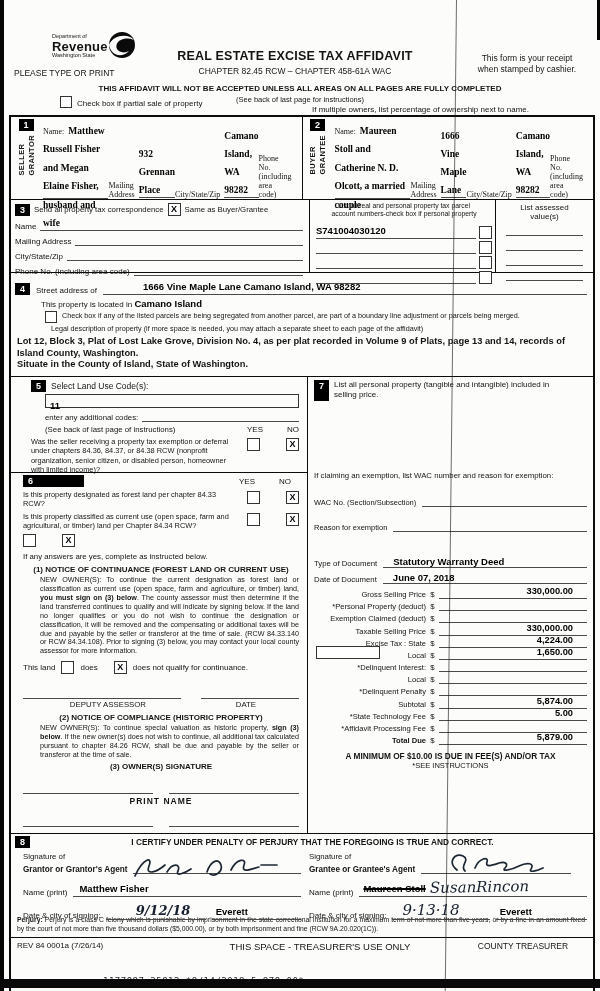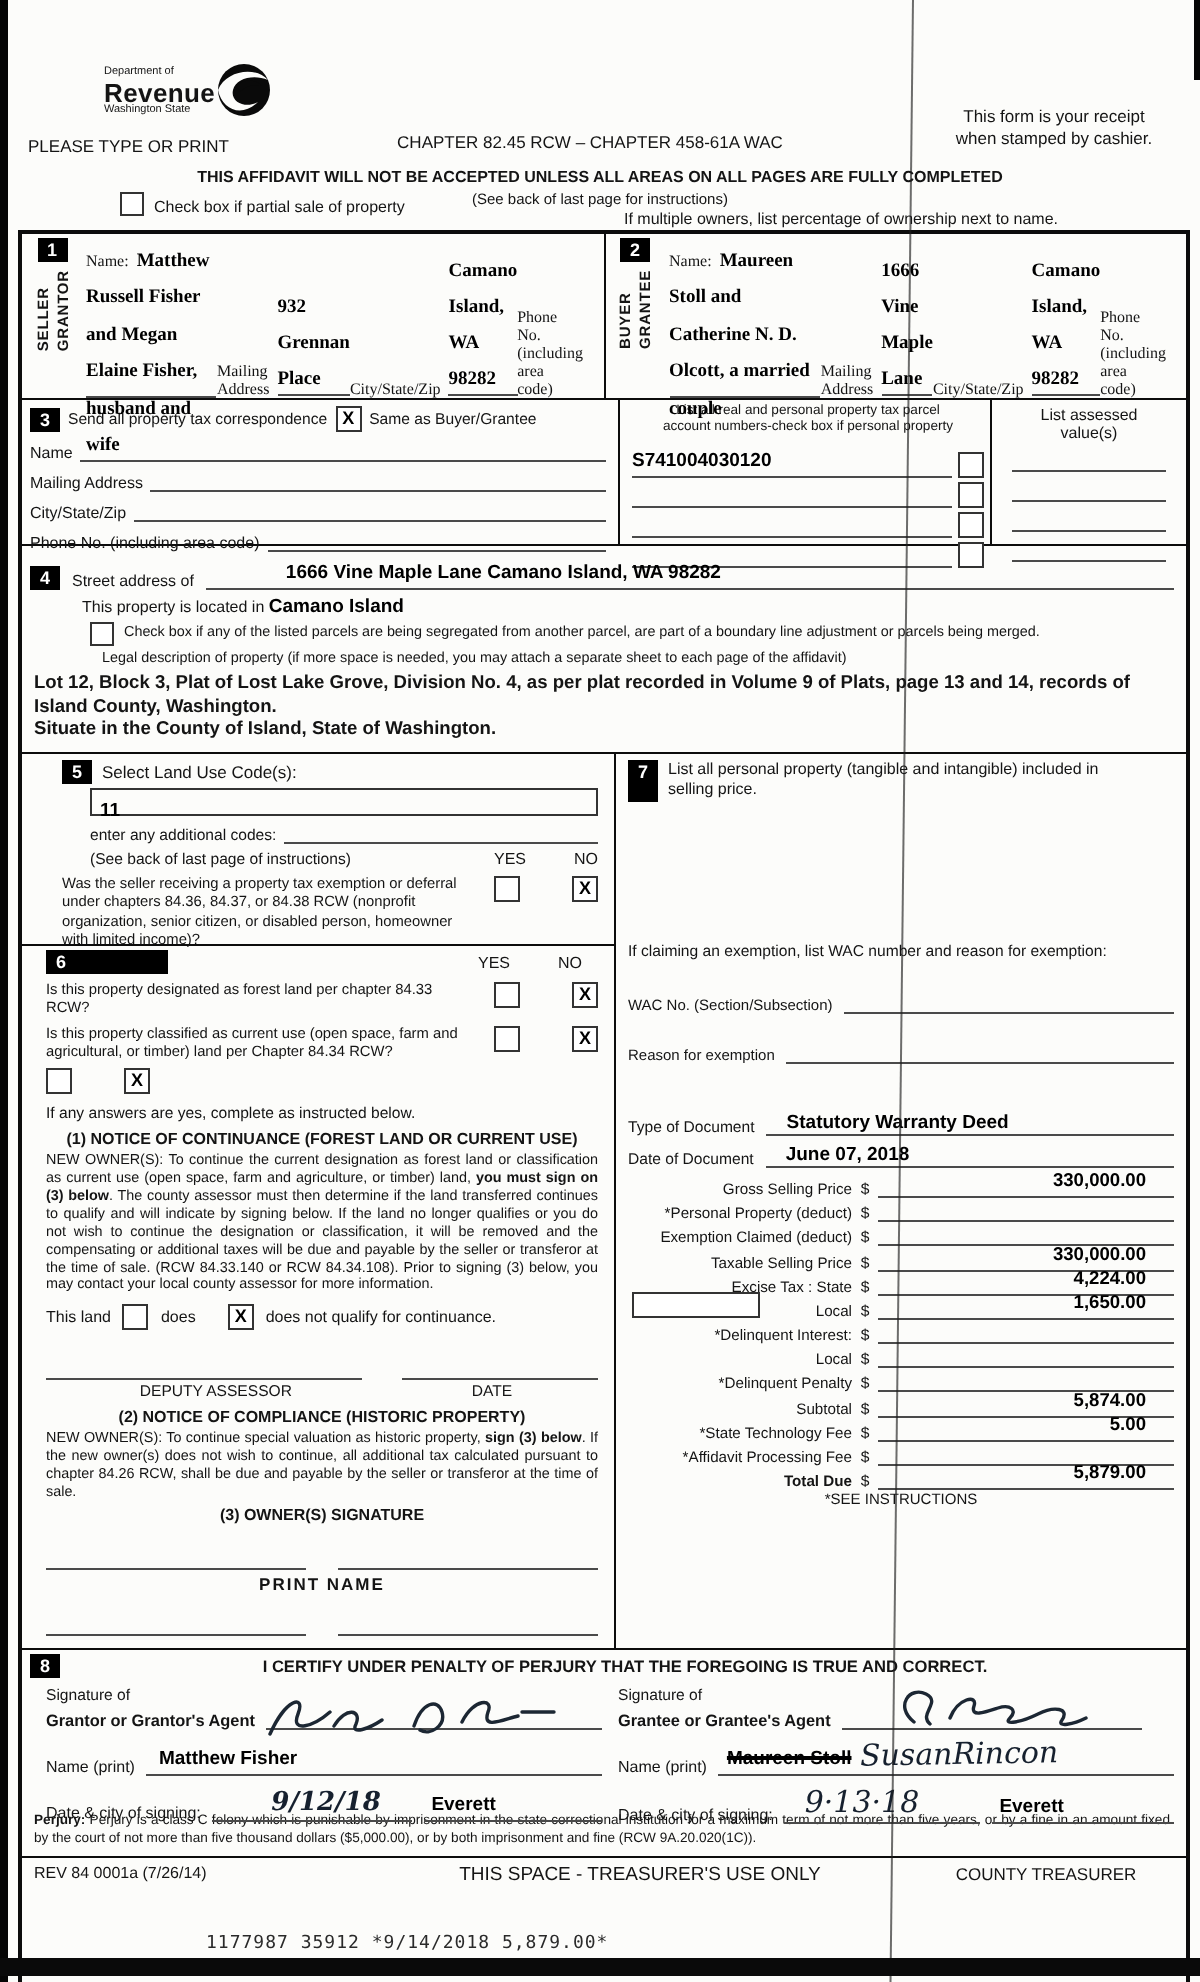--- a/index.html
+++ b/index.html
@@ -75,21 +75,21 @@
   .s5{padding:3px 8px 0 20px;height:92px;}
   .s5hdr{display:flex;gap:5px;align-items:center;font-size:8.5px;}
   .codebox{border:1px solid #333;height:12px;margin:2px 0 0 14px;padding-left:4px;}
   .addrow{display:flex;gap:4px;align-items:flex-end;margin-top:3px;font-size:7.8px;}
   .ynlabels{width:52px;display:flex;justify-content:space-between;font-size:8px;flex:none;}
   .qrow{display:flex;margin-top:3px;}
   .qtext{flex:1;font-size:7.4px;line-height:1.25;padding-right:8px;}
   .cbcol{width:52px;display:flex;justify-content:space-between;flex:none;align-items:flex-start;padding-top:1px;}
   .s6{border-top:1px solid #0c0c0c;padding:2px 8px 0 12px;}
   .s6hdr{display:flex;justify-content:space-between;align-items:center;}
-  .para{font-size:7.2px;line-height:1.24;text-align:justify;margin-top:2px;}
+  .para{font-size:7.2px;line-height:1.24;text-align:justify;margin-top:2px;margin-left:17px;}
   .subhead{font-weight:bold;font-size:8px;text-align:center;margin-top:4px;}
   .qualify{display:flex;align-items:center;gap:6px;font-size:8px;margin-top:5px;}
   .dsig{display:flex;gap:20px;margin-top:14px;}
   .dsig .fill{margin-bottom:0;}
   .dlabels{display:flex;font-size:7.8px;margin-top:1px;}
   .dlabels span:first-child{flex:1.6;text-align:center;}
   .dlabels span:last-child{flex:1;text-align:center;}
   .siglines{display:flex;gap:16px;margin-top:12px;}
   .printname{font-weight:bold;font-size:8.5px;text-align:center;margin-top:2px;letter-spacing:1px;}
   
@@ -149,20 +149,21 @@
         <span class="logo-small">Department of</span>
         <span class="logo-name">Revenue</span>
         <span class="logo-small">Washington State</span>
       </div>
       <svg width="36" height="32" viewBox="0 0 36 32">
         <circle cx="20" cy="15" r="13" fill="#0a0a0a"></circle>
         <path d="M7 15 C11 5, 26 3, 32 10 C25 7, 16 9, 14.5 15 C13 21, 21 24.5, 27 21 C19 29, 9 25, 7 15 Z" fill="#fcfcfa"></path>
         <path d="M16 13 C20 9, 27 10, 29 13 C25 12, 20 13, 18.5 16 Z" fill="#0a0a0a"></path>
       </svg>
     </div>
+    <div class="main-title">REAL ESTATE EXCISE TAX AFFIDAVIT</div>
     <div class="chapter">CHAPTER 82.45 RCW – CHAPTER 458-61A WAC</div>
     <div class="type-print">PLEASE TYPE OR PRINT</div>
     <div class="receipt">
       <span>This form is your receipt</span><br>
       <span>when stamped by cashier.</span>
     </div>
     <div class="warn">THIS AFFIDAVIT WILL NOT BE ACCEPTED UNLESS ALL AREAS ON ALL PAGES ARE FULLY COMPLETED</div>
     <div class="seeback">(See back of last page for instructions)</div>
     <div class="partial">
       <span class="cb"></span>
@@ -484,20 +485,21 @@
               <span class="fee-lbl">*Affidavit Processing Fee</span>
               <span class="dollar">$</span>
               <span class="fee-line"><span class="fee-val"></span></span>
             </div>
           <div class="fee-row">
               <span class="fee-lbl" style="font-weight:bold;">Total Due</span>
               <span class="dollar">$</span>
               <span class="fee-line"><span class="fee-val">5,879.00</span></span>
             </div>
         </div>
+        <div class="minnote">A MINIMUM OF $10.00 IS DUE IN FEE(S) AND/OR TAX</div>
         <div class="seeinstr">*SEE INSTRUCTIONS</div>
       </div>
     </div>
 
     <div class="certify">
       <div class="certhdr">
         <span class="badge">8</span>
         <span class="certtxt">I CERTIFY UNDER PENALTY OF PERJURY THAT THE FOREGOING IS TRUE AND CORRECT.</span>
       </div>
       <div class="sigrow">

